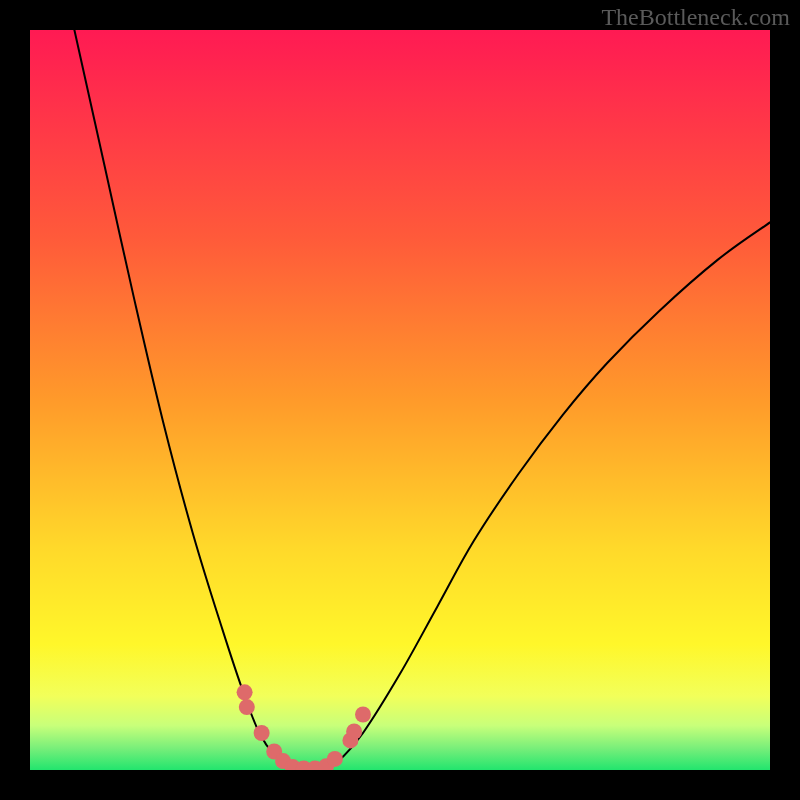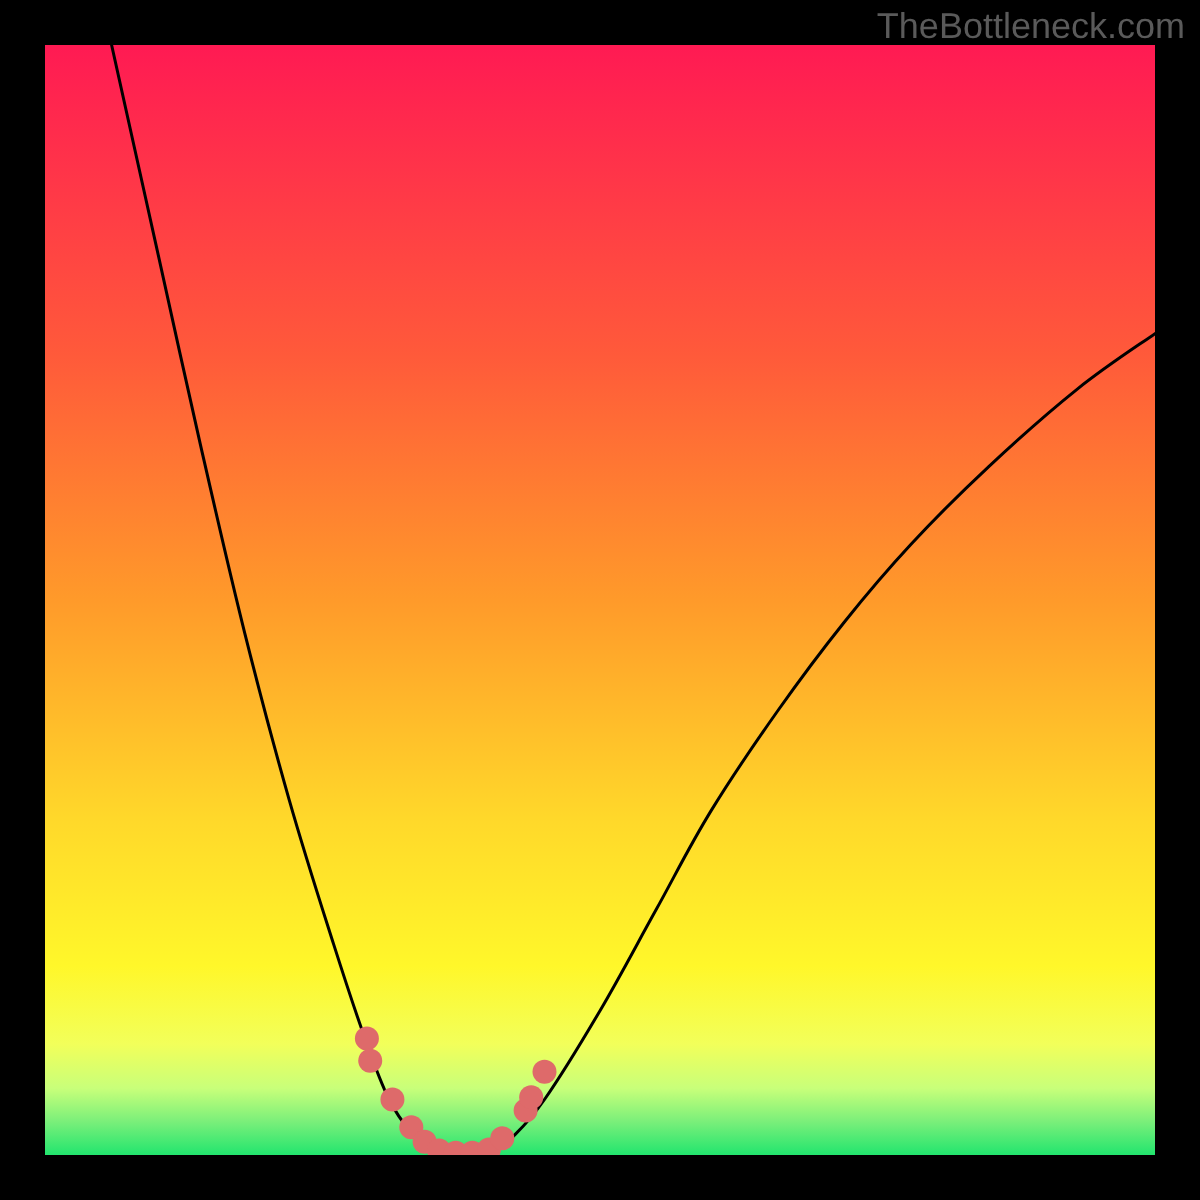--- a/index.html
+++ b/index.html
@@ -12,21 +12,21 @@
   }
   .chart-container {
     position: relative;
     width: 800px;
     height: 800px;
   }
   .watermark {
     position: absolute;
     top: 4px;
     right: 10px;
-    font-family: Liberation Sans, sans-serif;
+    font-family: Liberation Serif, serif;
     font-size: 24px;
     font-weight: 500;
     color: #5a5a5a;
     z-index: 50;
   }
   svg.plot {
     position: absolute;
     top: 0;
     left: 0;
     width: 800px;

